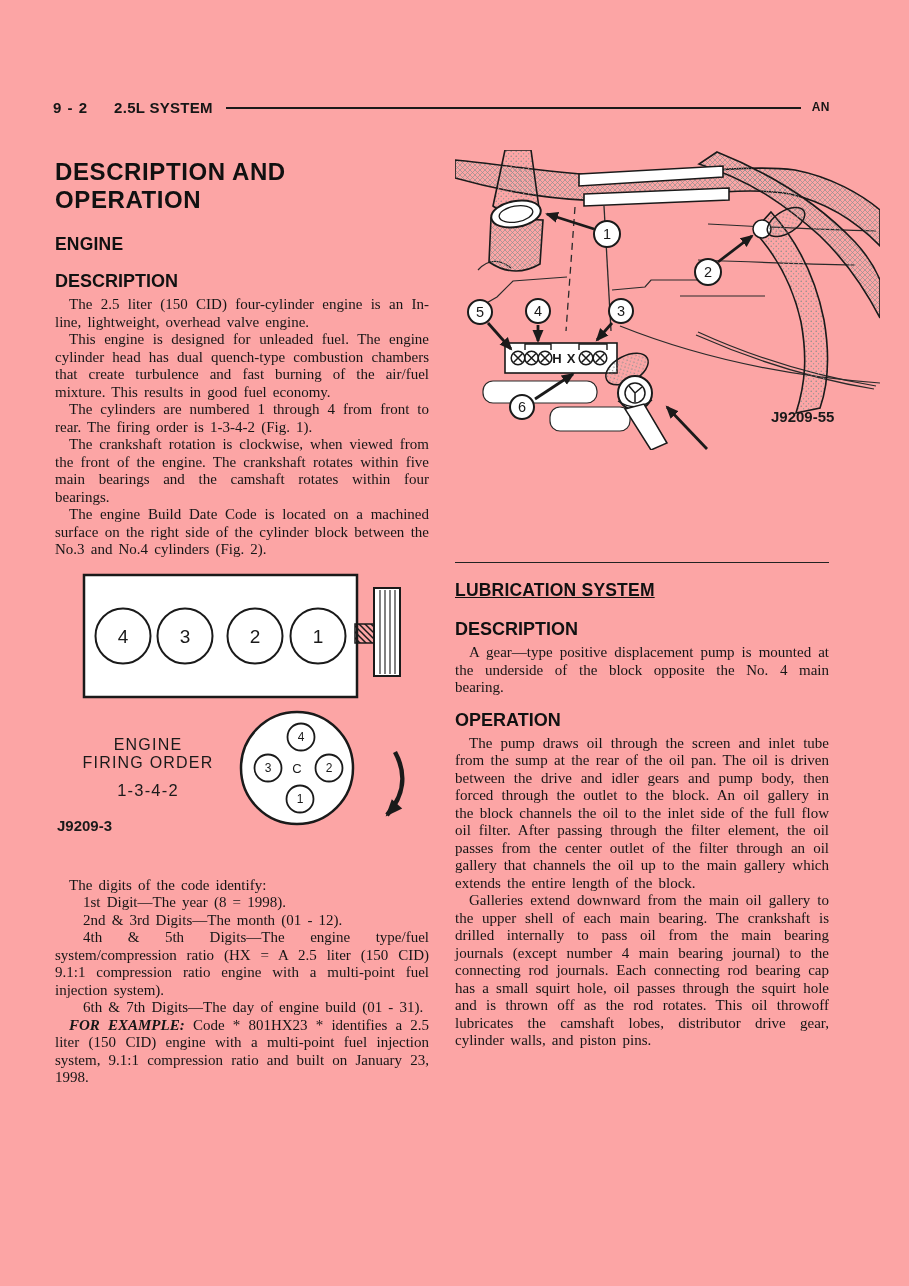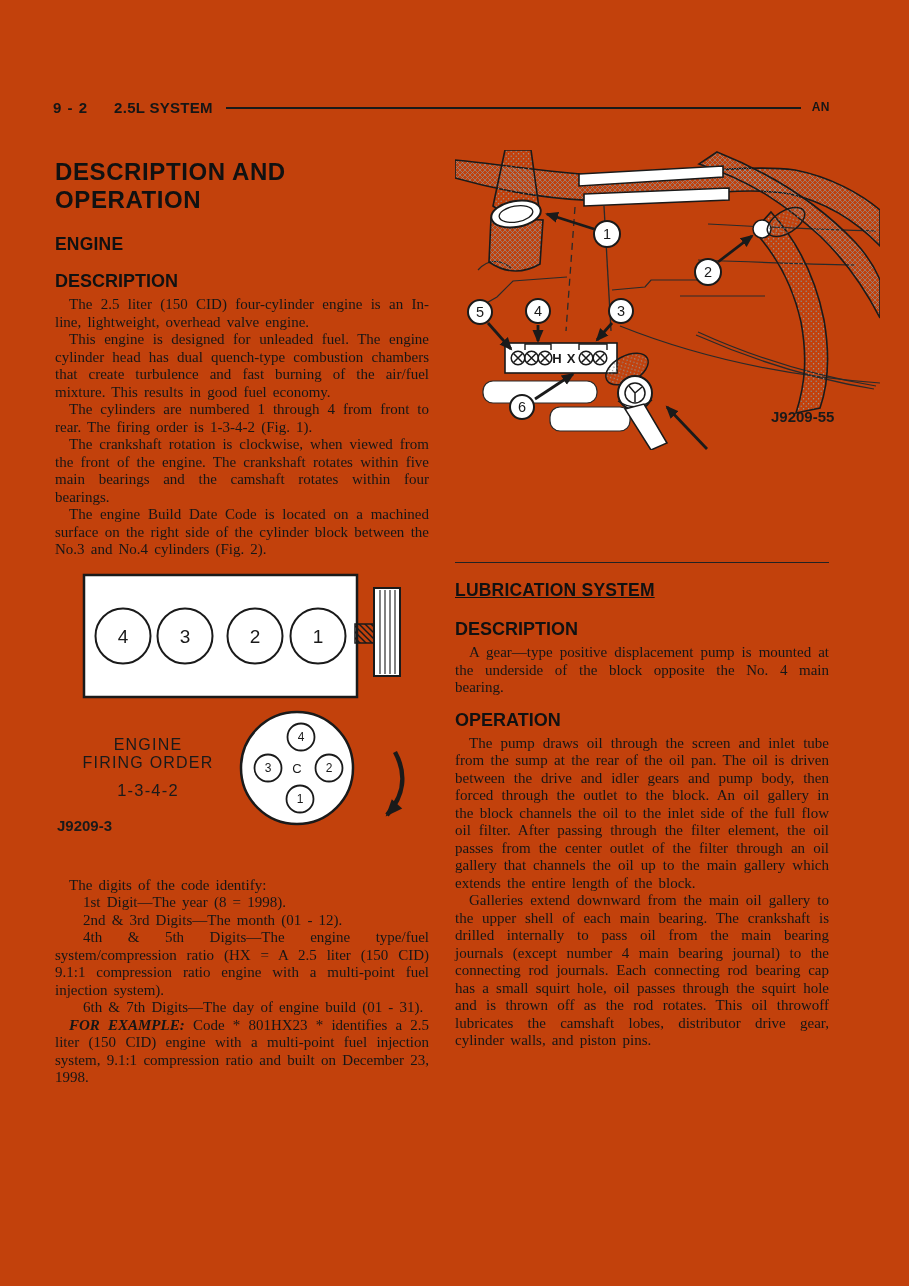--- a/index.html
+++ b/index.html
@@ -1,18 +1,18 @@
 <!DOCTYPE html>
 <html><head>
 <meta charset="utf-8">
 <style>
   html,body { margin:0; padding:0; background:#d9d9d9; }
   .page {
     position:relative; width:909px; height:1286px; margin:0 auto;
-    background:#c2410c; color:#161616; overflow:hidden;
+    background:#fca5a5; color:#161616; overflow:hidden;
     font-family:"Liberation Serif", serif;
   }
   
   .pageheader {
     position:absolute; left:53px; top:96px; width:777px; height:22px;
     display:flex; align-items:center;
     font-family:"Liberation Sans", sans-serif; font-weight:bold;
   }
   .hnum { font-size:15px; letter-spacing:1px; white-space:nowrap; }
   .htitle { font-size:15px; margin-left:26px; letter-spacing:0.3px; white-space:nowrap; }
@@ -114,21 +114,21 @@
         <text class="figid" x="2" y="259">J9209-3</text>
       </svg>
     </figure>
 
     <div class="code-section">
       <p class="para">The digits of the code identify:</p>
       <p class="para code-item">1st Digit—The year (8 = 1998).</p>
       <p class="para code-item">2nd &amp; 3rd Digits—The month (01 - 12).</p>
       <p class="para code-item">4th &amp; 5th Digits—The engine type/fuel system/compression ratio (HX = A 2.5 liter (150 CID) 9.1:1 compression ratio engine with a multi-point fuel injection system).</p>
       <p class="para code-item">6th &amp; 7th Digits—The day of engine build (01 - 31).</p>
-      <p class="para"><span class="xlbl">FOR EXAMPLE:</span><span> Code * 801HX23 * identifies a 2.5 liter (150 CID) engine with a multi-point fuel injection system, 9.1:1 compression ratio and built on December 23, 1998.</span></p>
+      <p class="para"><span class="xlbl">FOR EXAMPLE:</span><span> Code * 801HX23 * identifies a 2.5 liter (150 CID) engine with a multi-point fuel injection system, 9.1:1 compression ratio and built on January 23, 1998.</span></p>
     </div>
   </section>
 
   <section class="col col-right">
 
     <figure class="fig2">
       <svg width="425" height="300" viewBox="0 0 425 300">
         <defs>
           <pattern id="f2xh" patternUnits="userSpaceOnUse" width="5" height="5">
             <path d="M0,5 L5,0 M0,0 L5,5" stroke="#909090" stroke-width="0.7" fill="none"></path>

